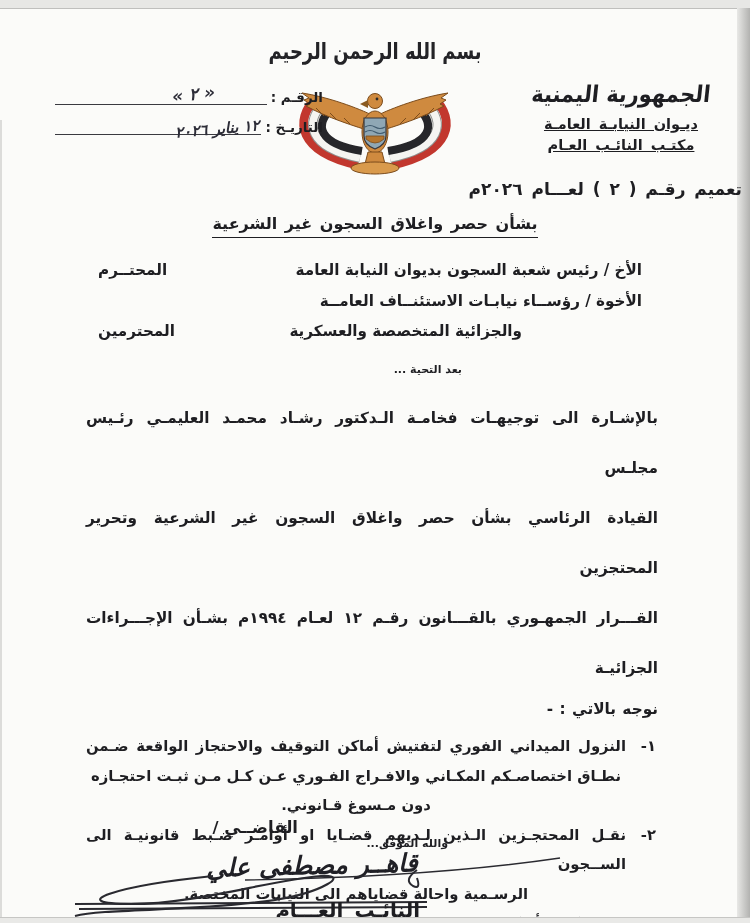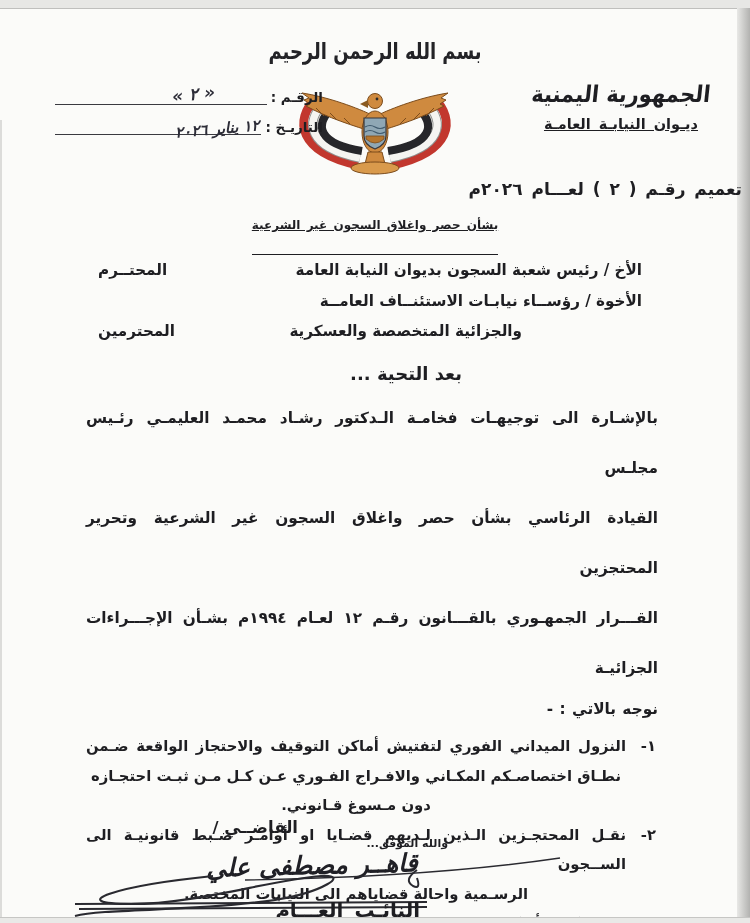--- a/index.html
+++ b/index.html
@@ -28,29 +28,29 @@
   .meta-label{white-space:nowrap;padding-left:4px;}
   .meta-line{flex:1;border-bottom:1.4px solid #3a3a40;position:relative;height:18px;}
   .hand{font-family:"DejaVu Sans",sans-serif;font-style:italic;font-weight:600;color:#2d2d38;}
   .hand-num{position:absolute;right:52px;bottom:0px;font-size:17px;transform:rotate(-6deg);}
   .hand-date{position:absolute;right:2px;bottom:-4px;font-size:15px;transform:rotate(-5deg);white-space:nowrap;}
 
   
   .title{position:absolute;top:179px;left:0;right:8px;text-align:right;
     font-size:17px;font-weight:bold;word-spacing:3px;}
   .subject{position:absolute;top:214px;left:0;right:0;text-align:center;}
-  .subject span{display:inline-block;font-size:12px;font-weight:bold;word-spacing:2px;
-    border-bottom:1.6px solid #1e1e22;padding-bottom:22px;text-decoration:underline;}
+  .subject span{display:inline-block;font-size:16px;font-weight:bold;word-spacing:2px;
+    border-bottom:1.6px solid #1e1e22;padding-bottom:4px;}
 
   
   .addr{position:absolute;top:255px;right:108px;left:98px;font-size:15.2px;font-weight:bold;line-height:30.5px;}
   .addr-row{display:flex;justify-content:space-between;align-items:baseline;}
   .addr-indent{padding-right:120px;}
 
-  .greeting{position:absolute;top:363px;right:288px;font-size:18px;font-weight:bold;}
+  .greeting{position:absolute;top:363px;right:288px;font-size:11px;font-weight:bold;}
 
   
   .bodytext{position:absolute;top:393px;right:92px;left:86px;}
   .intro div{font-size:15.3px;font-weight:bold;line-height:50px;
     text-align:justify;text-align-last:justify;word-spacing:1px;}
   .intro div.ending{text-align:right;text-align-last:right;line-height:33px;}
   .items{margin-top:5px;font-size:14.8px;font-weight:bold;}
   .item{position:relative;padding-right:32px;line-height:29.5px;}
   .item .num{position:absolute;right:2px;top:0;}
   .item .l-just{text-align:justify;text-align-last:justify;}
@@ -103,20 +103,21 @@
       <path d="M79,47 q5,-3 10,0 q5,3 10,0 M79,52 q5,-3 10,0 q5,3 10,0" fill="none" stroke="#3f5a6e" stroke-width="1.2"></path>
       <path d="M80,56 h18 v3 q-9,8 -18,0 z" fill="#b5762f" stroke="#7c4c1c" stroke-width="0.8"></path>
 
       <ellipse cx="89" cy="88" rx="24" ry="6" fill="#d99a4c" stroke="#7c4c1c" stroke-width="1"></ellipse>
     </svg>
   </div>
 
   <div class="hdr-right">
     <div class="hdr-country">الجمهورية اليمنية</div>
     <div class="hdr-line">ديـوان النيابـة العامـة</div>
+    <div class="hdr-line">مكتـب النائـب العـام</div>
   </div>
 
   <div class="meta">
     <div class="meta-row">
       <span class="meta-label">الرقـم :</span>
       <span class="meta-line">
         <span class="hand hand-num">« ٢ »</span>
       </span>
     </div>
     <div class="meta-row">

